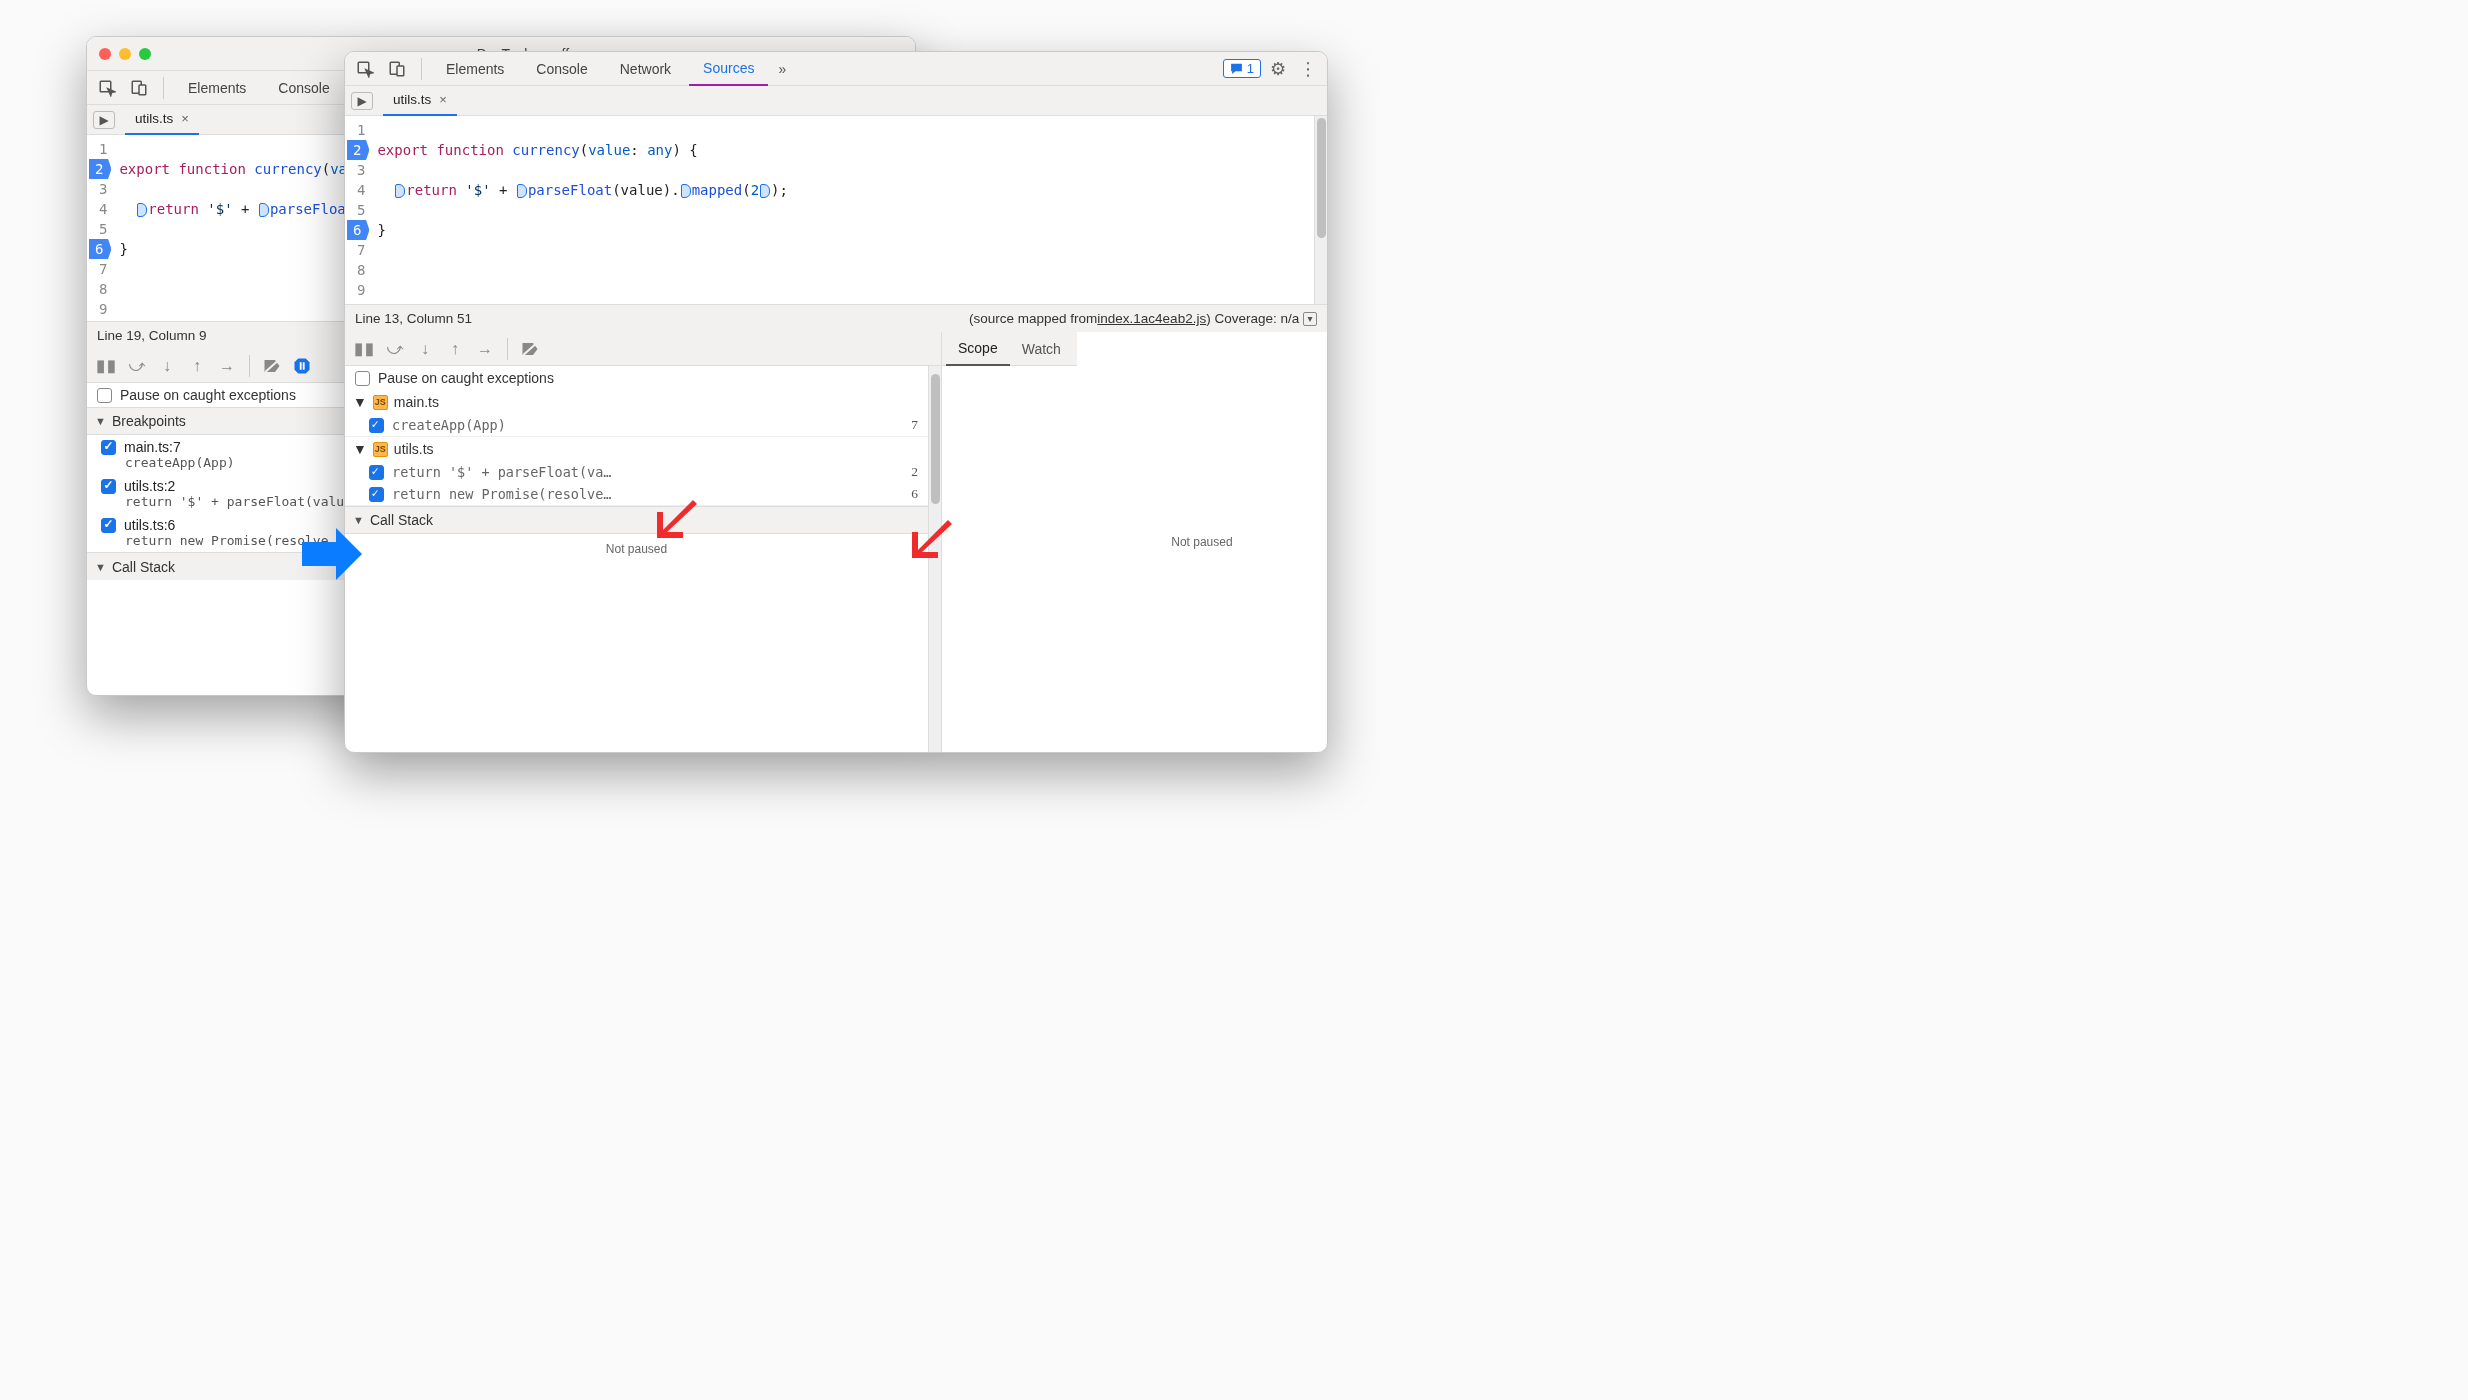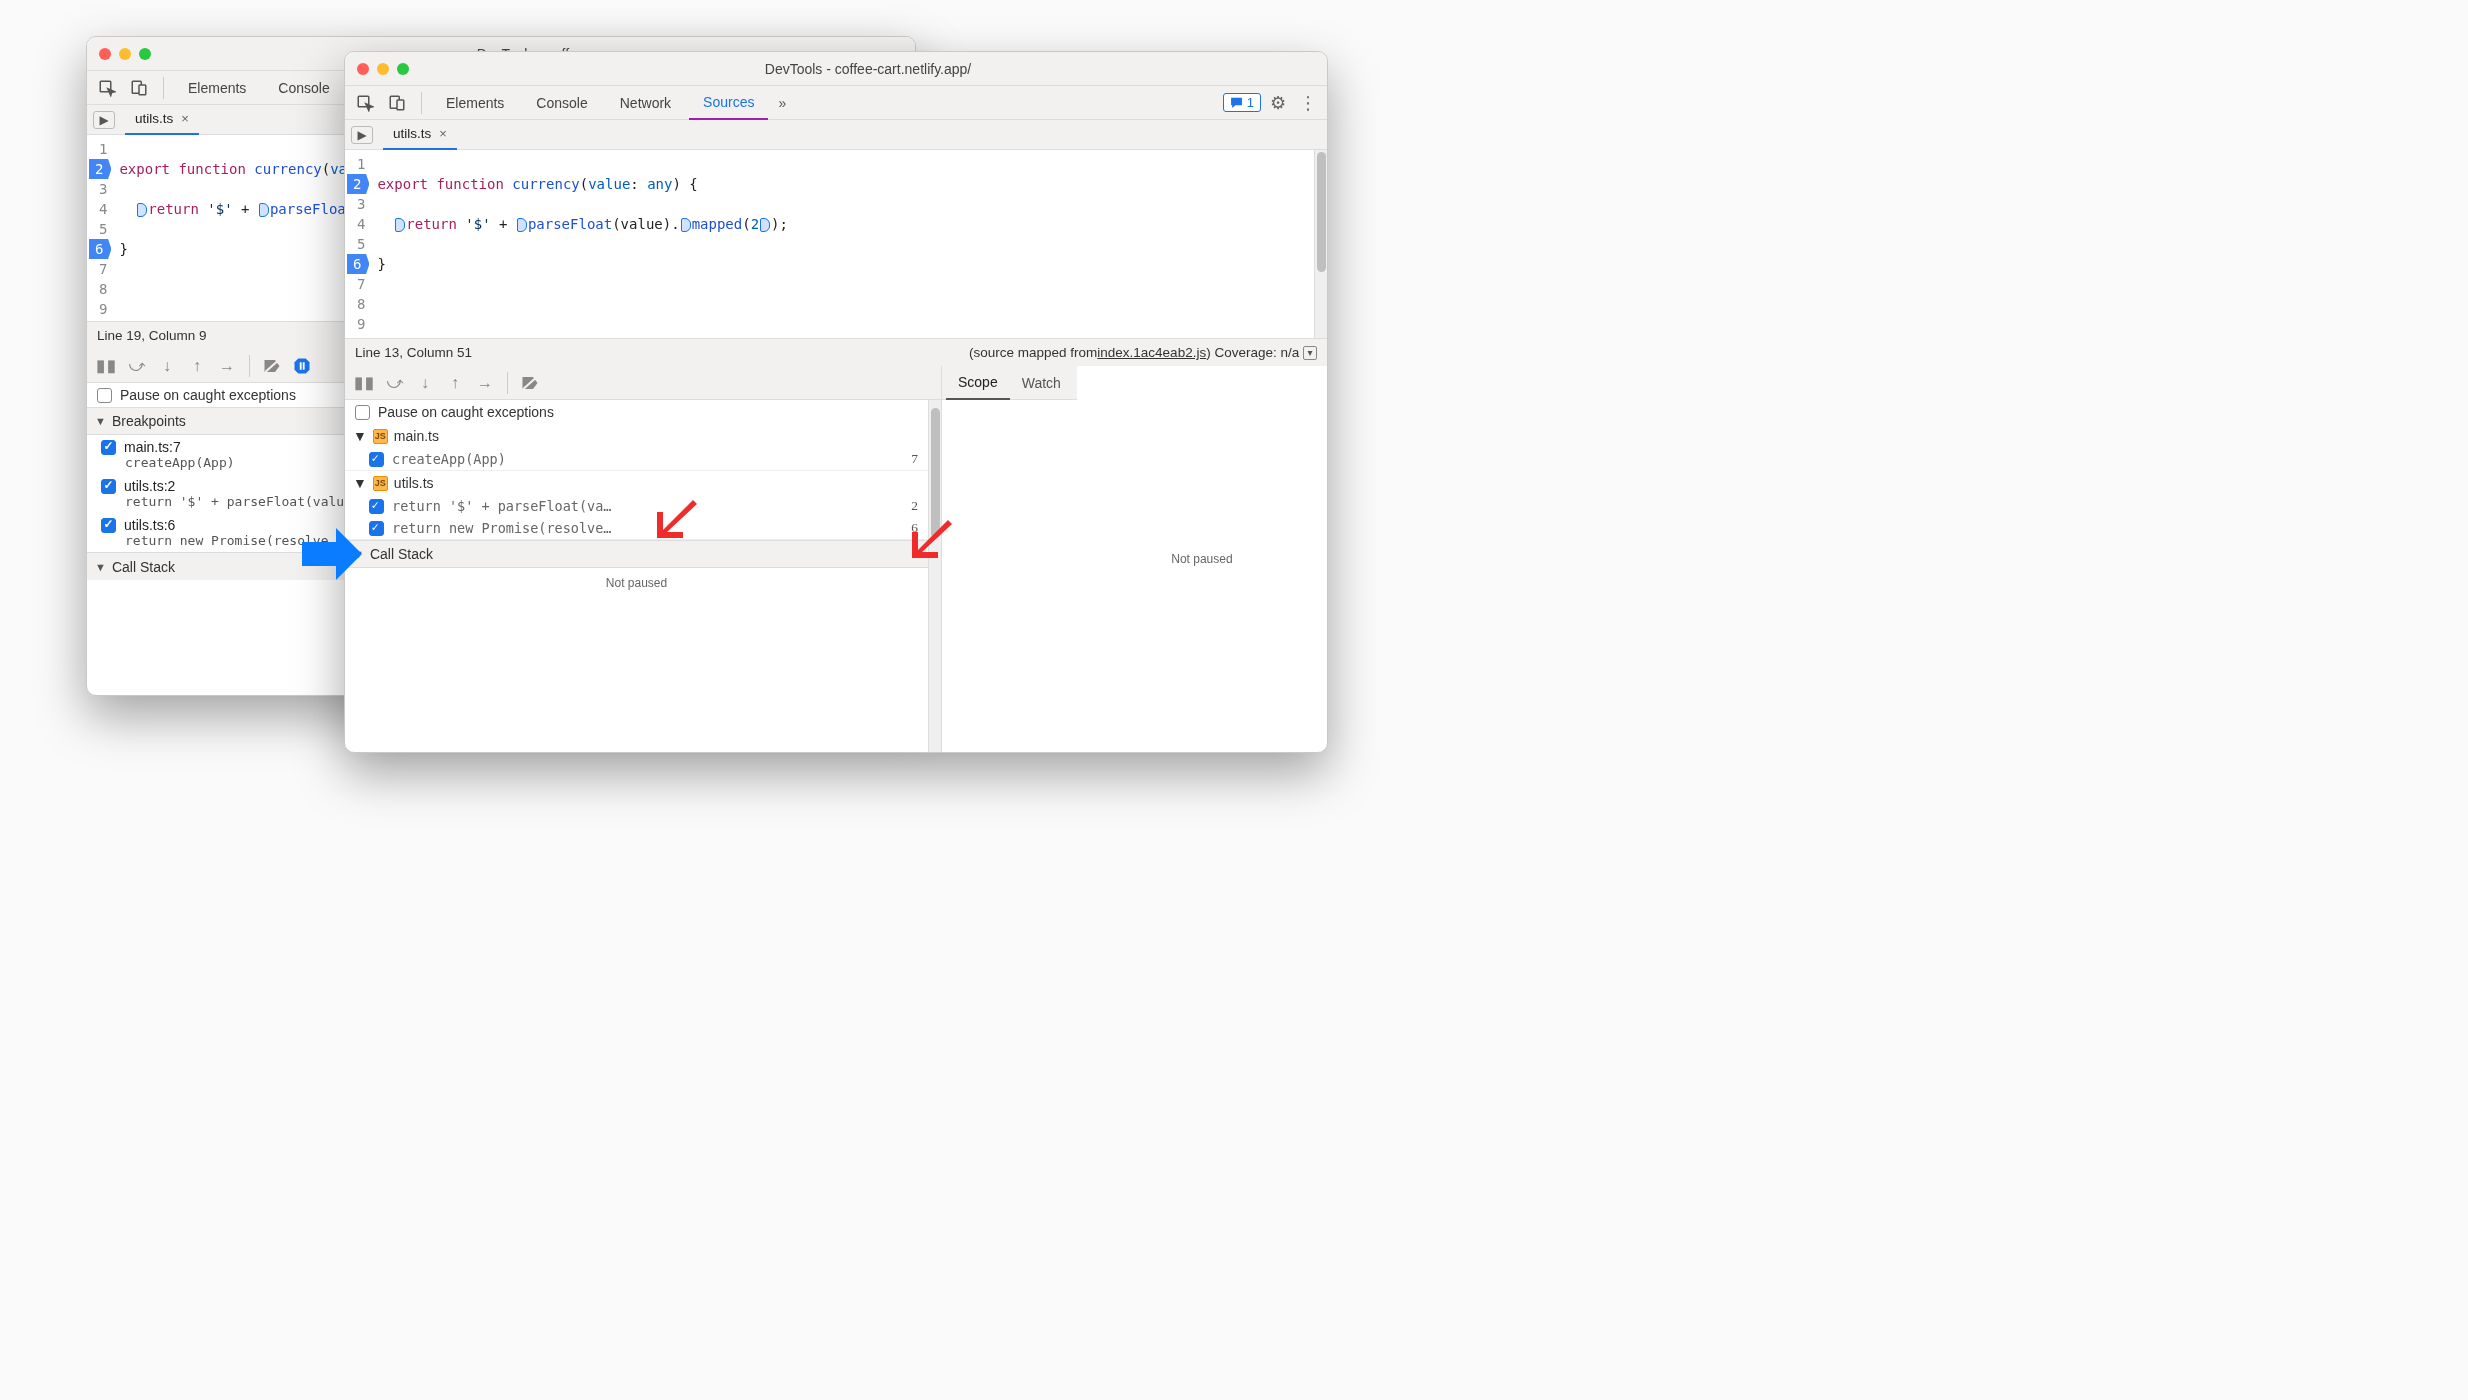--- a/index.html
+++ b/index.html
@@ -296,28 +296,20 @@
     <div class="sub">return new Promise(resolve =&gt; s…</div>
   </div>
 
   <div class="section-head" style="border-bottom:none;">
     <span class="tri">▼</span>
     <span>Call Stack</span>
   </div>
 </div>
 
 <div class="window" style="left:344px; top:51px; width:984px; height:702px;">
-  <div class="titlebar">
-    <div class="traffic">
-      <div class="dot red"></div>
-      <div class="dot yellow"></div>
-      <div class="dot green"></div>
-    </div>
-    <div class="title">DevTools - coffee-cart.netlify.app/</div>
-  </div>
 
   <div class="toolbar">
     <div class="tb-icon">
         <svg width="18" height="18" viewBox="0 0 24 24" fill="none" stroke="#555" stroke-width="2">
           <rect x="3" y="3" width="14" height="14" rx="1"></rect>
           <path d="M13 13 L22 17 L18 18 L17 22 Z" fill="#555"></path>
         </svg>
       </div>
     <div class="tb-icon">
         <svg width="18" height="18" viewBox="0 0 24 24" fill="none" stroke="#555" stroke-width="2">

